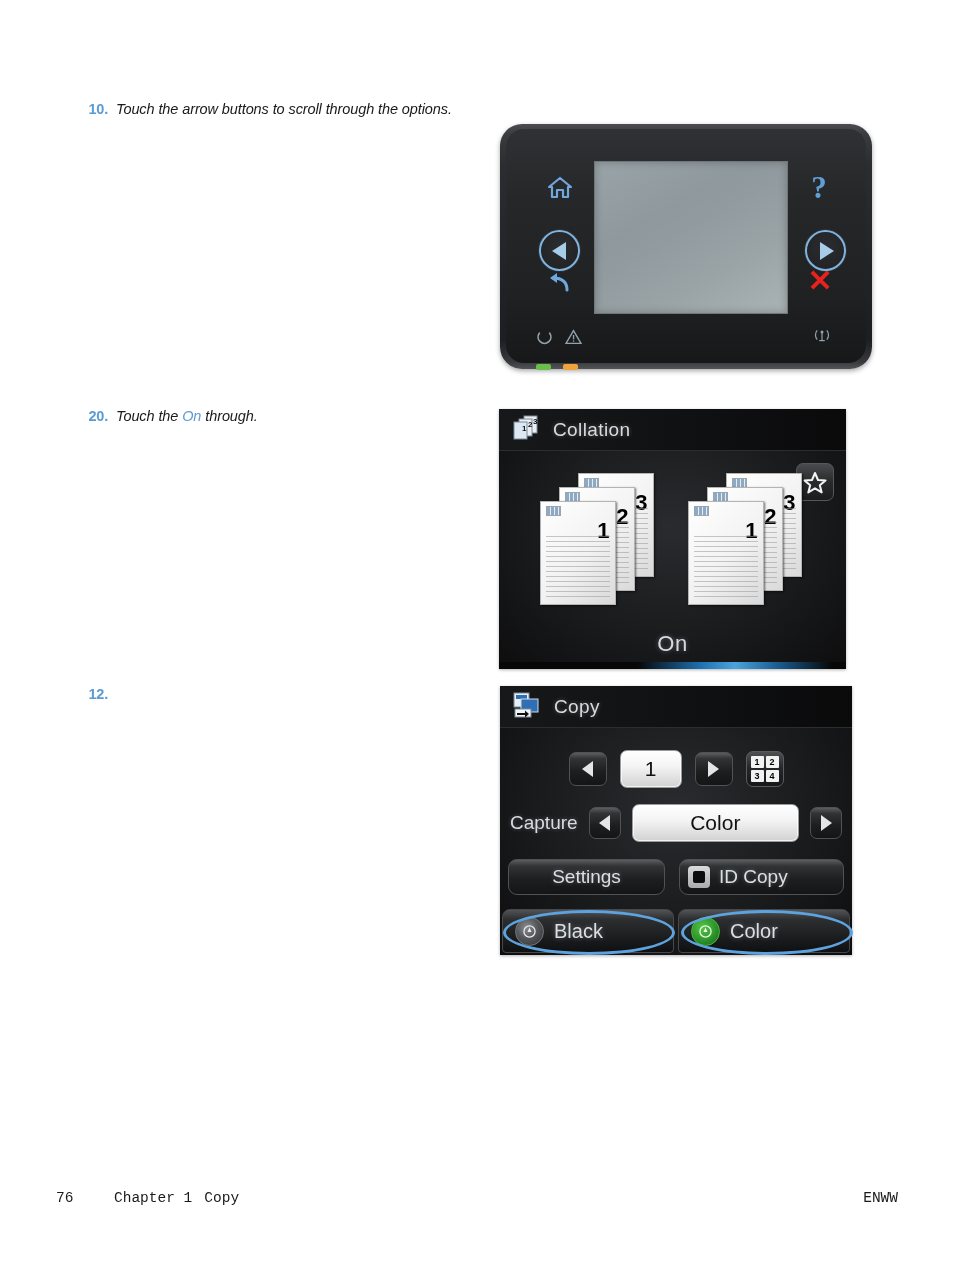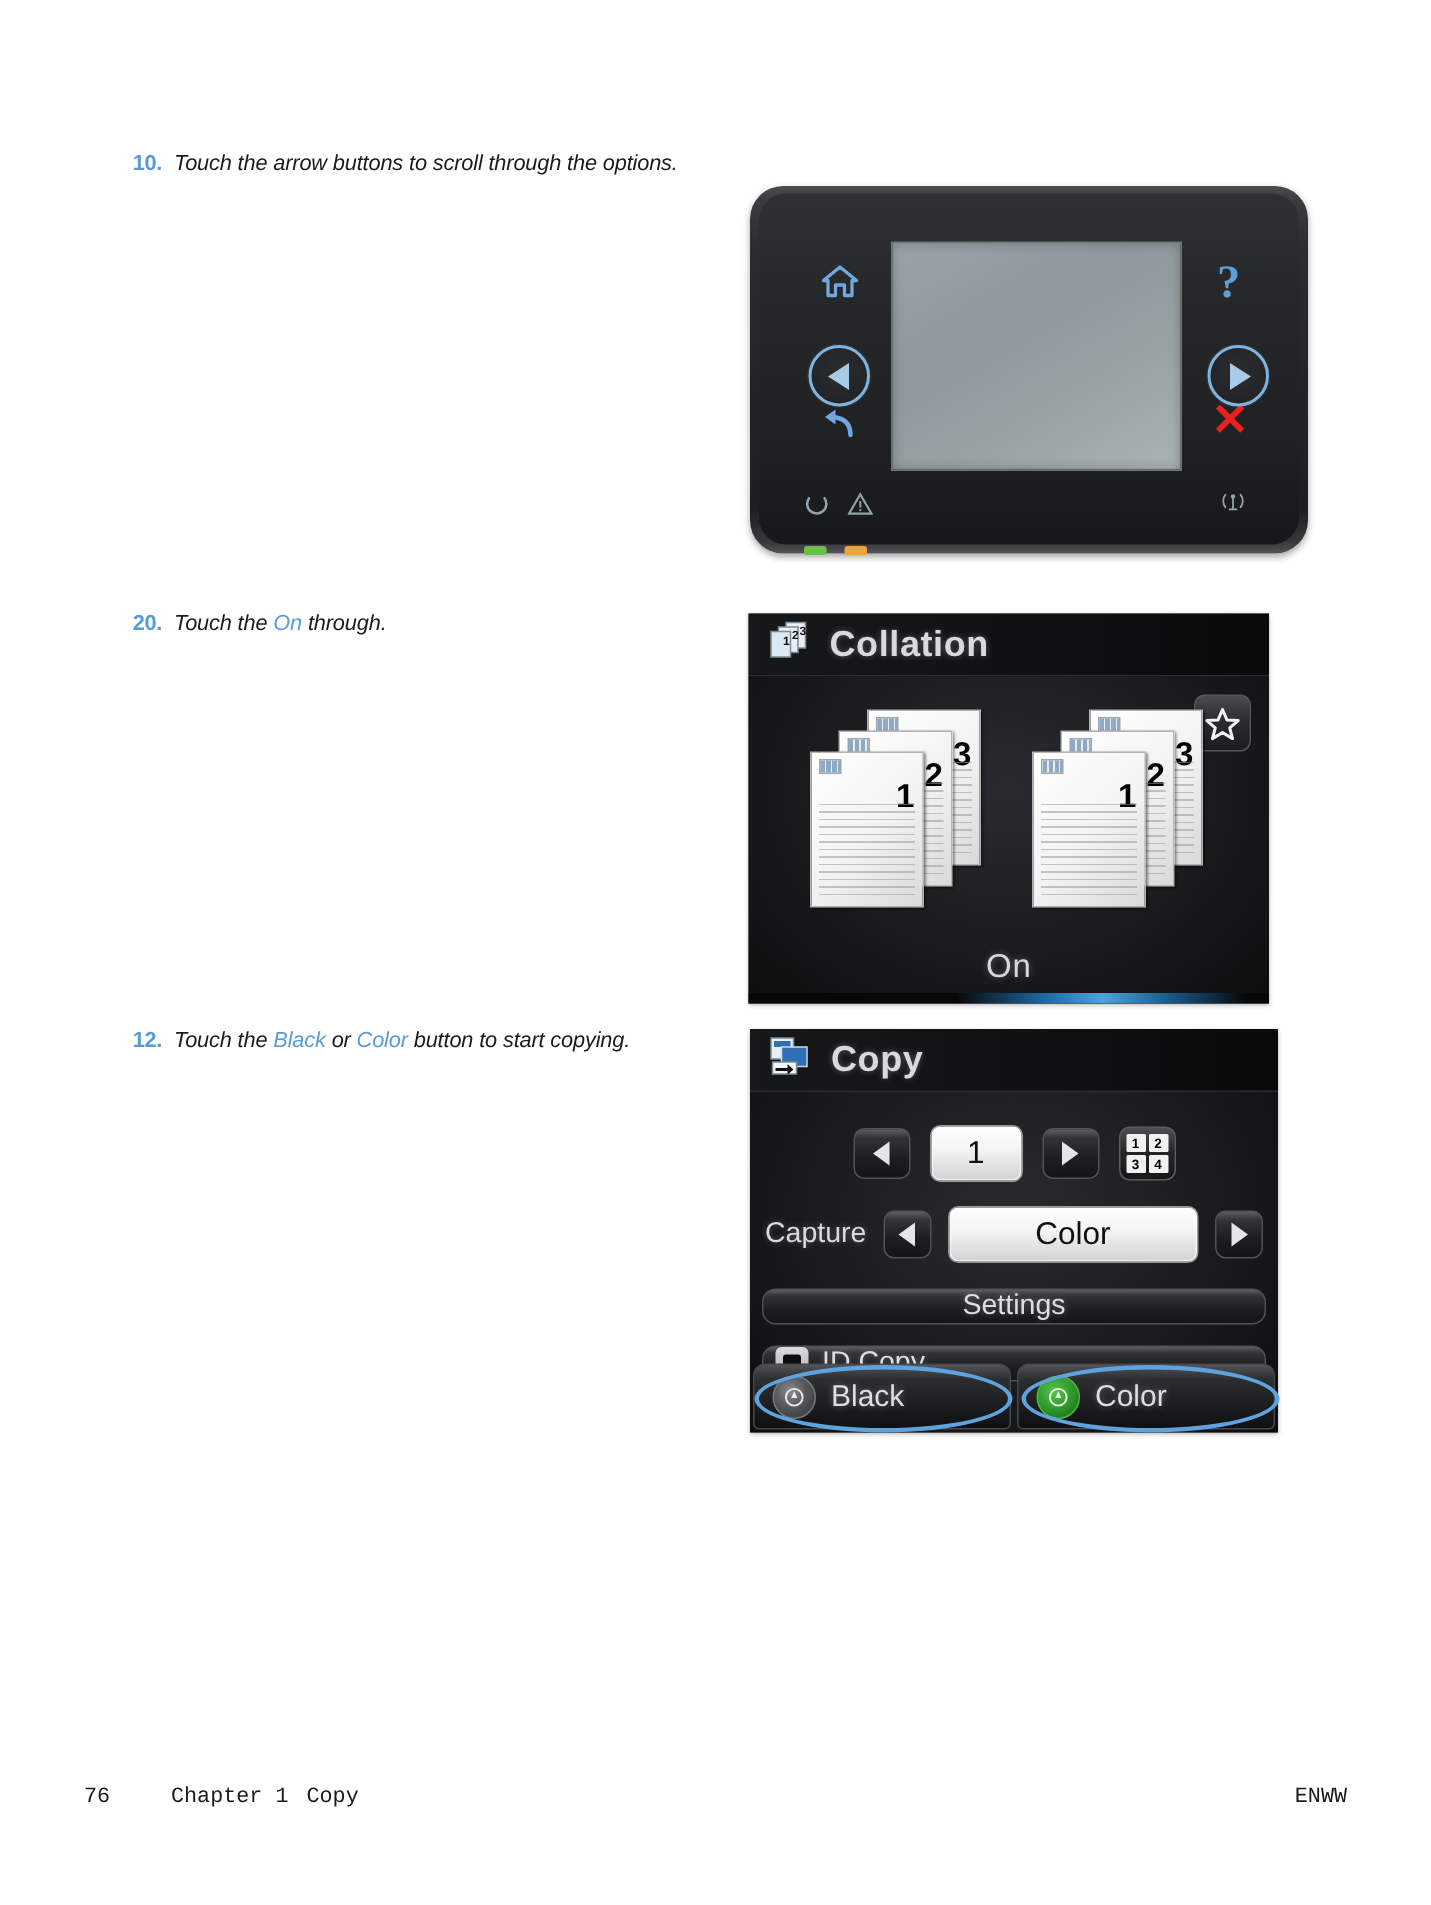--- a/index.html
+++ b/index.html
@@ -154,22 +154,22 @@
     height: 42px;
     background: linear-gradient(90deg, #17181a 0%, #111214 45%, #0a0a0b 100%);
     border-bottom: 1px solid #2c2d30;
     display: flex;
     align-items: center;
     padding-left: 12px;
     box-sizing: border-box;
   }
   .lcd-title {
     color: #d8dadc;
-    font-size: 24px;
-    font-weight: 700;
+    font-size: 19px;
+    font-weight: 400;
     margin-left: 12px;
     letter-spacing: .4px;
     text-shadow: 0 0 4px rgba(200,215,230,.35);
   }
   .lcd-body {
     position: relative;
     width: 100%;
     background: radial-gradient(ellipse at 50% 35%, #2a2b2e 0%, #1a1b1d 55%, #0d0d0e 100%);
   }
 
@@ -344,21 +344,20 @@
     white-space: nowrap;
   }
   #capture-dec, #capture-inc { width: 32px; height: 32px; flex: 0 0 32px; }
   #capture-value { flex: 1 1 auto; height: 38px; font-size: 21px; font-weight: 300; }
 
   #copy-row-actions {
     position: absolute;
     left: 8px; right: 8px; top: 131px;
     display: flex;
     gap: 14px;
-    flex-direction: column;
   }
   #copy-settings { flex: 1 1 0; height: 36px; font-size: 19px; font-weight: 300; border-radius: 9px; }
   #copy-idcopy {
     flex: 1 1 0; height: 36px; font-size: 19px; font-weight: 300; border-radius: 9px;
     justify-content: flex-start; padding-left: 8px; gap: 9px;
   }
   #idcopy-icon {
     width: 22px; height: 22px;
     border-radius: 4px;
     background: linear-gradient(180deg,#d9dbdd 0%, #a9abad 100%);
@@ -571,23 +570,20 @@
 
     </div>
 
     <div id="collation-value">On</div>
     <div id="collation-glow"></div>
   </div>
 </div>
 
 <div class="step" id="step-12">
   <div class="step-num">12.</div>
-  <div class="step-text">
-    <span>Touch the </span><span class="kw">Black</span><span> or </span><span class="kw">Color</span><span> button to start copying.</span>
-  </div>
 </div>
 
 <div class="lcd" id="copy-screen">
   <div class="lcd-header">
     <span>
       <svg width="30" height="26" viewBox="0 0 30 26" aria-hidden="true">
         <rect x="2" y="1" width="15" height="14" fill="#e9eff5" stroke="#7d8a95" stroke-width="1"></rect>
         <rect x="4" y="3" width="11" height="4" fill="#2f6fb5"></rect>
         <rect x="9" y="7" width="17" height="13" fill="#2f6fb5" stroke="#cfd9e2" stroke-width="1"></rect>
         <rect x="3" y="17" width="16" height="8" fill="#f2f5f8" stroke="#7d8a95" stroke-width="1"></rect>

